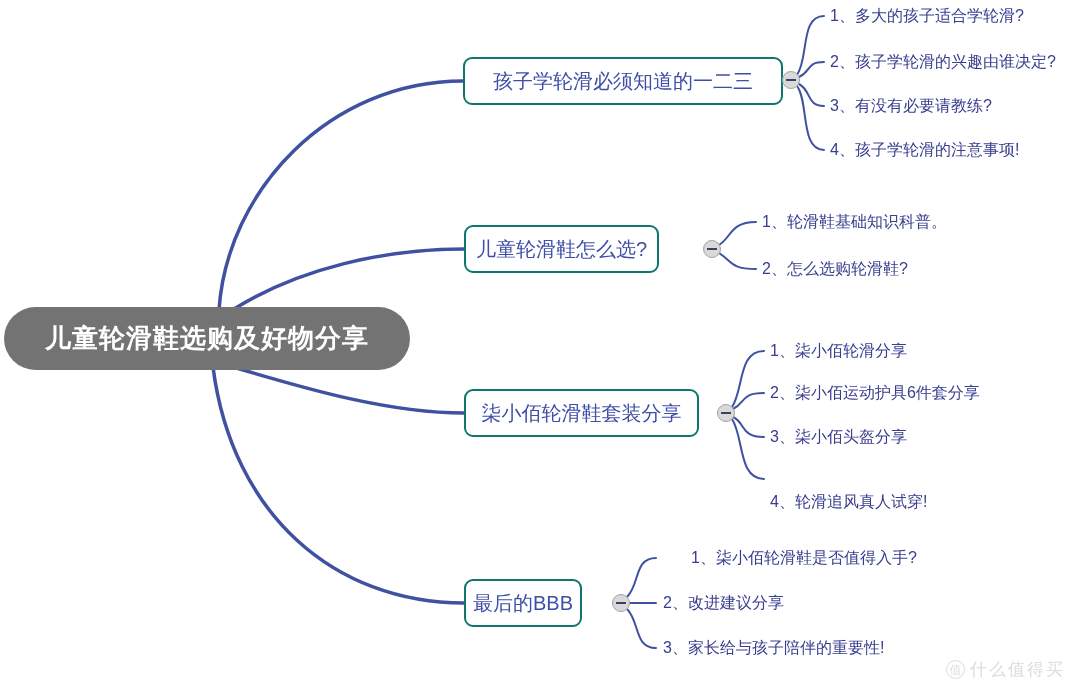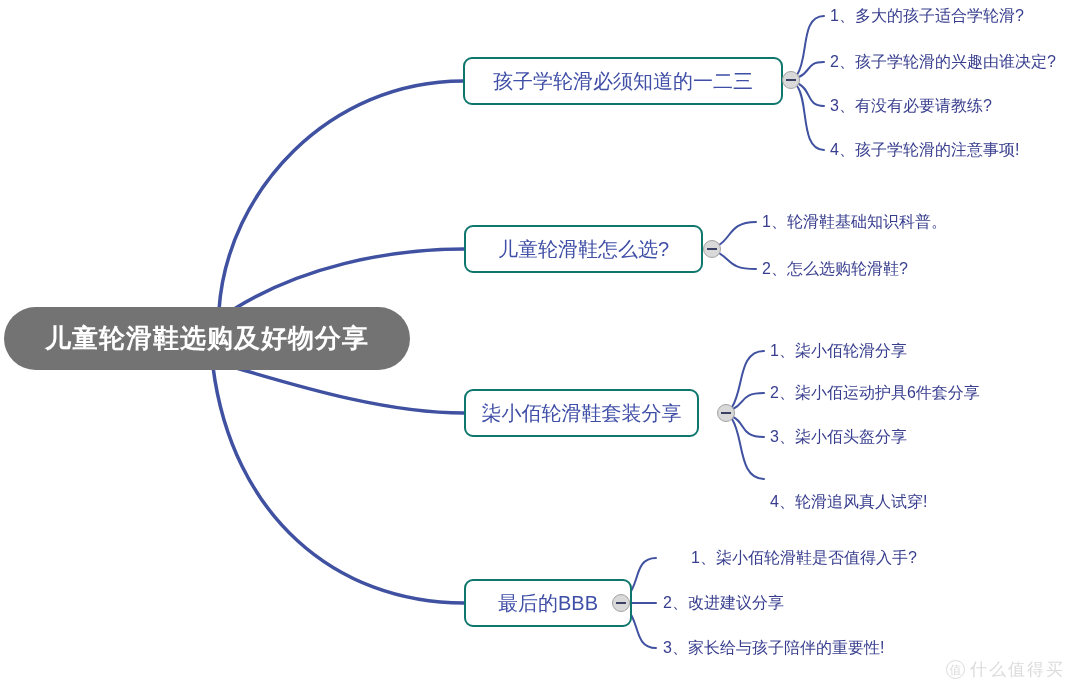--- a/index.html
+++ b/index.html
@@ -68,27 +68,27 @@
     </g>
   </svg>
 
   <div class="node root-node" style="left:4px;top:307px;width:406px;height:63px;">
     <span>儿童轮滑鞋选购及好物分享</span>
   </div>
 
   <div class="node branch-node" style="left:463px;top:57px;width:320px;height:48px;">
     <span>孩子学轮滑必须知道的一二三</span>
   </div>
-  <div class="node branch-node" style="left:464px;top:225px;width:239px;height:48px;">
+  <div class="node branch-node" style="left:464px;top:225px;width:195px;height:48px;">
     <span>儿童轮滑鞋怎么选?</span>
   </div>
   <div class="node branch-node" style="left:464px;top:389px;width:235px;height:48px;">
     <span>柒小佰轮滑鞋套装分享</span>
   </div>
-  <div class="node branch-node" style="left:464px;top:579px;width:168px;height:48px;">
+  <div class="node branch-node" style="left:464px;top:579px;width:118px;height:48px;">
     <span>最后的BBB</span>
   </div>
 
   <div class="toggle" style="left:782px;top:71px;">
     <span class="minus"></span>
   </div>
   <div class="toggle" style="left:703px;top:240px;">
     <span class="minus"></span>
   </div>
   <div class="toggle" style="left:717px;top:404px;">

